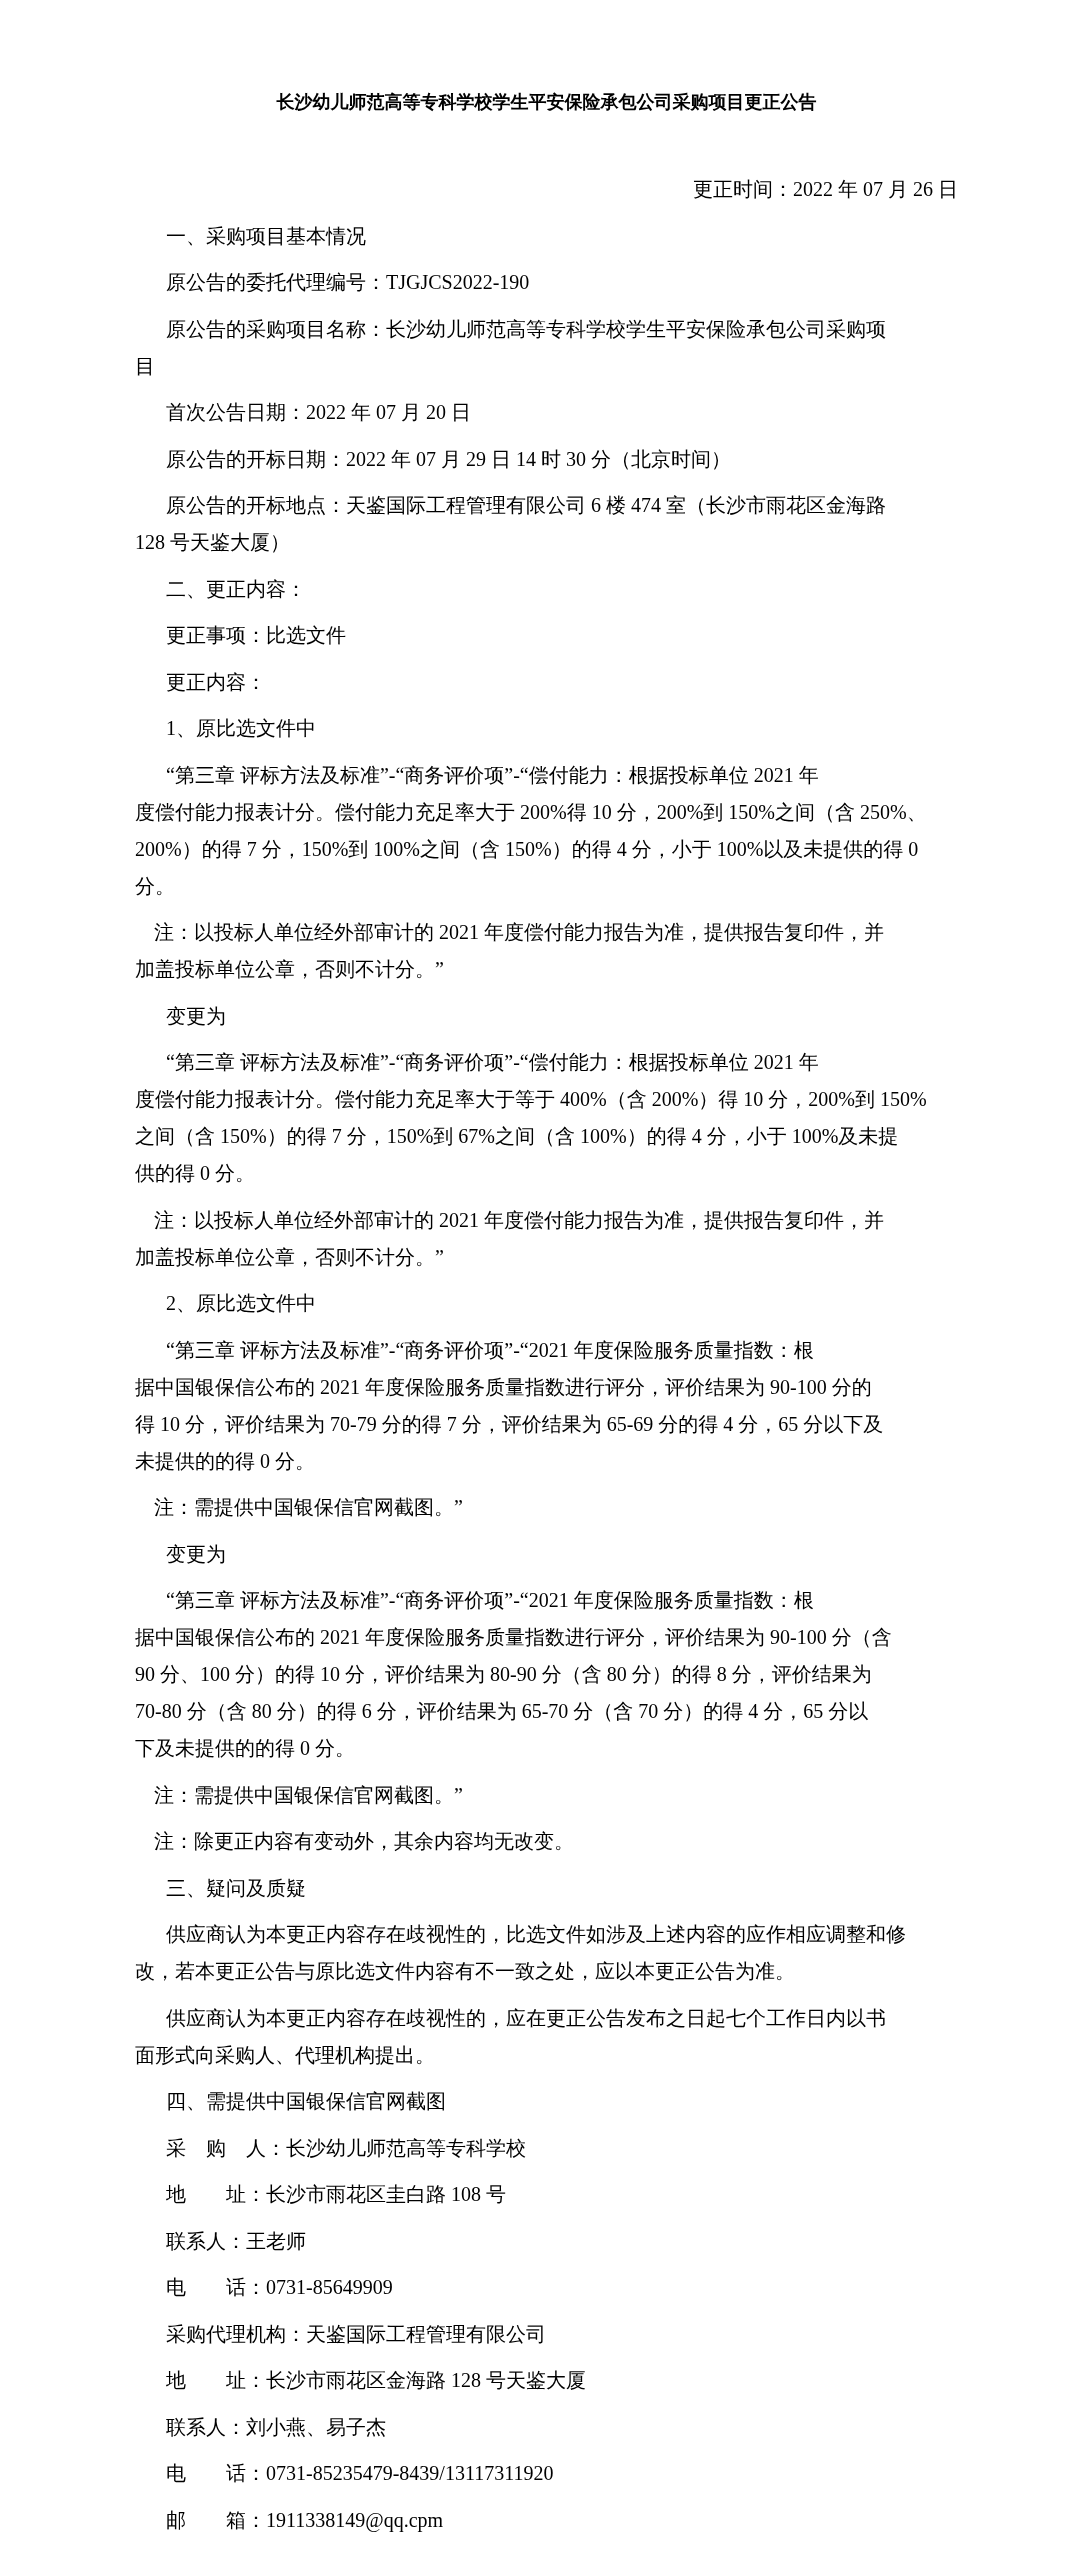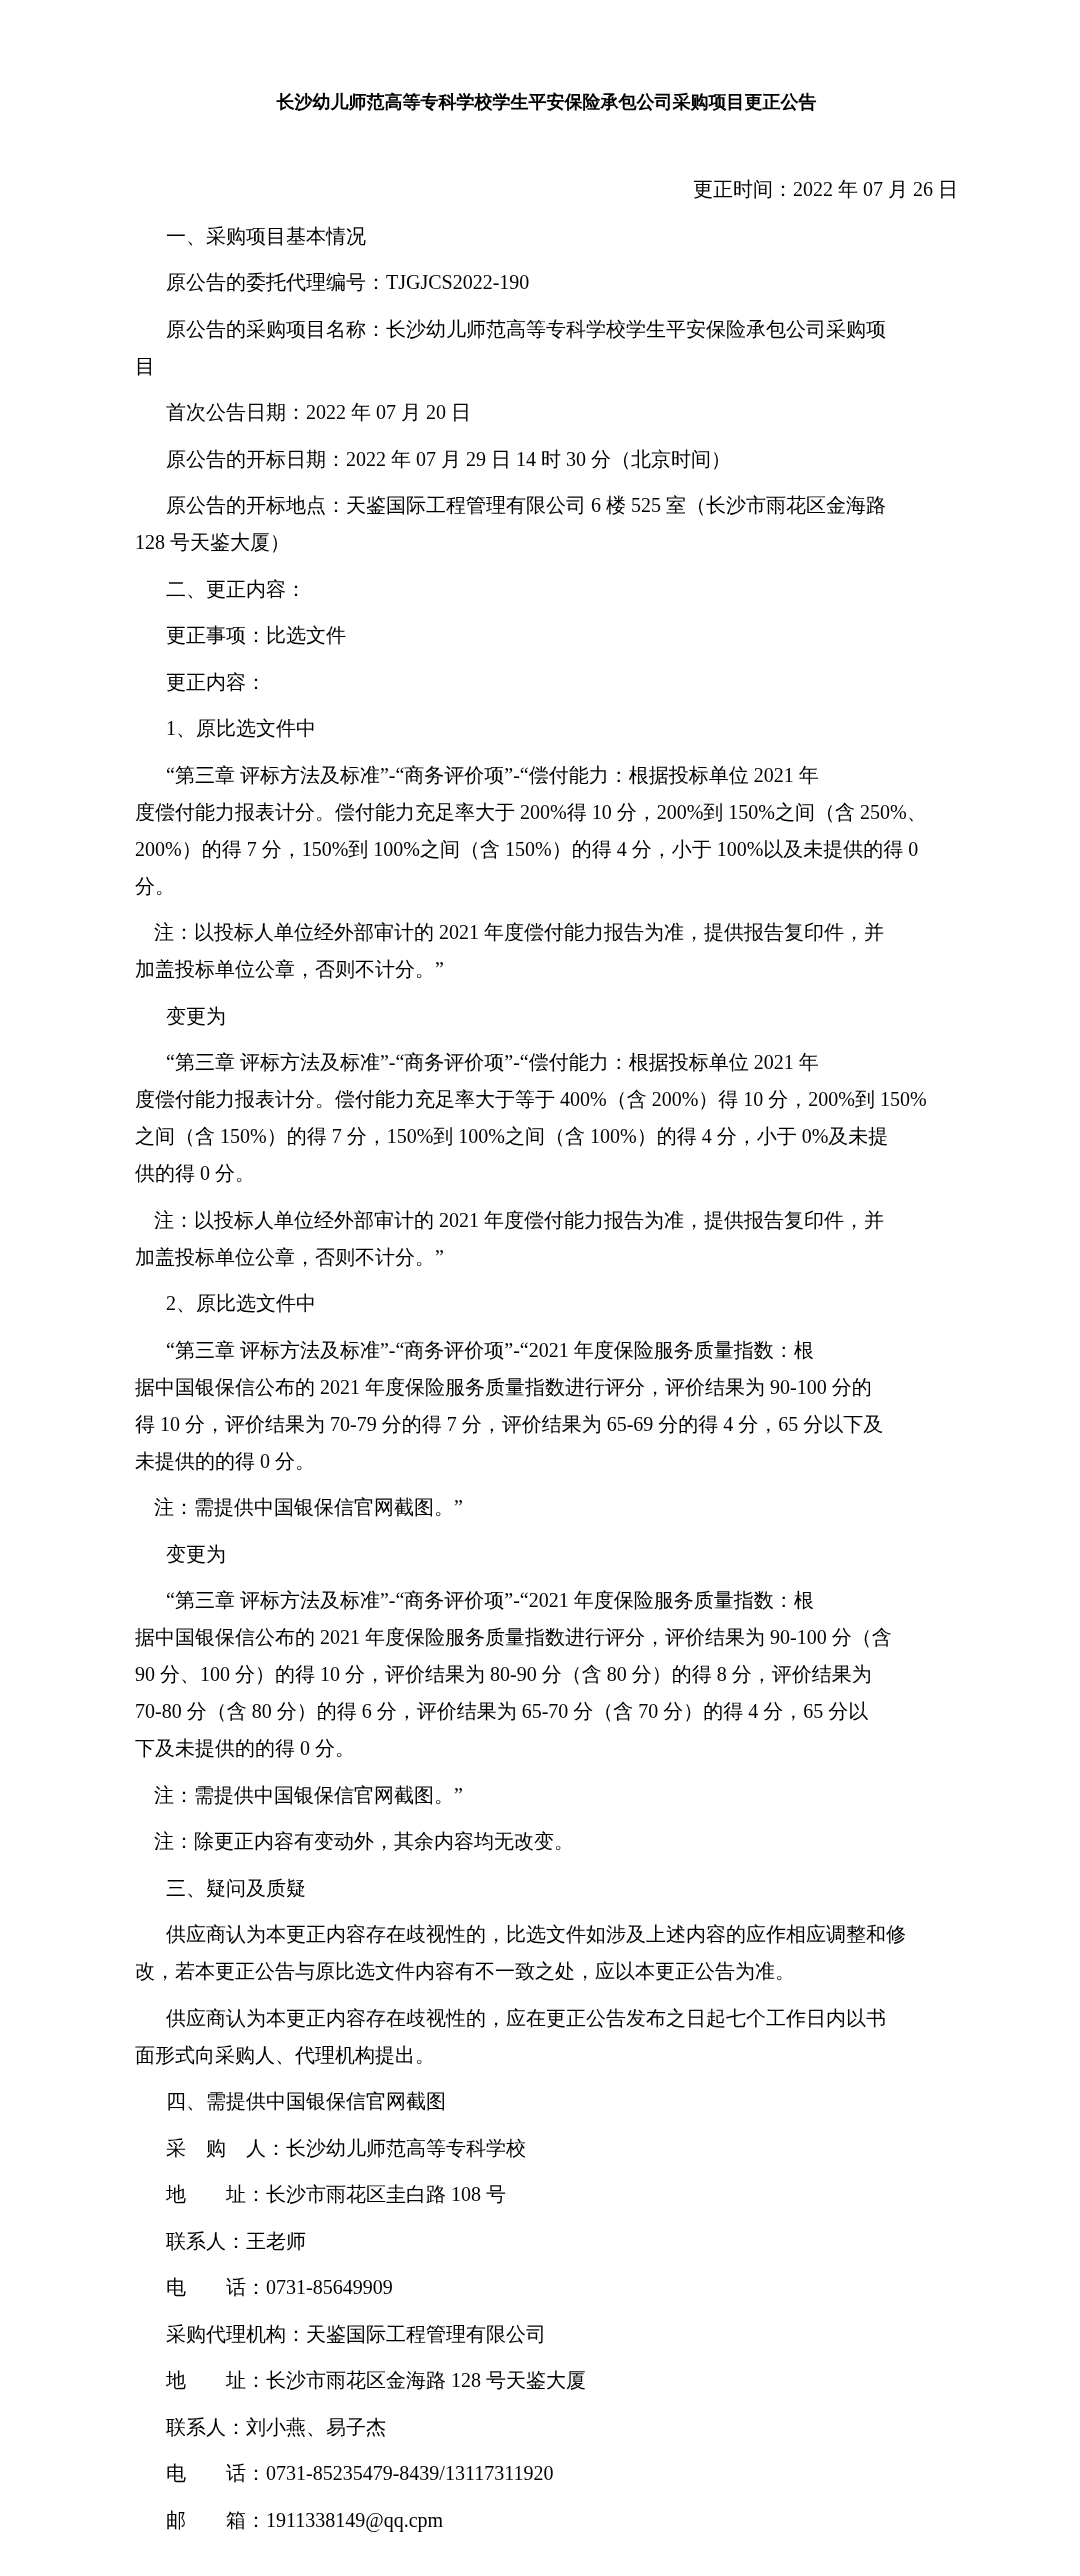--- a/index.html
+++ b/index.html
@@ -60,21 +60,21 @@
     <div class="ln fi">原公告的采购项目名称：长沙幼儿师范高等专科学校学生平安保险承包公司采购项</div>
     <div class="ln">目</div>
   </div>
   <div class="para">
     <div class="ln fi">首次公告日期：2022 年 07 月 20 日</div>
   </div>
   <div class="para">
     <div class="ln fi">原公告的开标日期：2022 年 07 月 29 日 14 时 30 分（北京时间）</div>
   </div>
   <div class="para">
-    <div class="ln fi">原公告的开标地点：天鉴国际工程管理有限公司 6 楼 525 室（长沙市雨花区金海路</div>
+    <div class="ln fi">原公告的开标地点：天鉴国际工程管理有限公司 6 楼 474 室（长沙市雨花区金海路</div>
     <div class="ln">128 号天鉴大厦）</div>
   </div>
 
   <div class="para">
     <div class="ln fi b">二、更正内容：</div>
   </div>
   <div class="para">
     <div class="ln fi">更正事项：比选文件</div>
   </div>
   <div class="para">
@@ -93,21 +93,21 @@
   <div class="para">
     <div class="ln fn">注：以投标人单位经外部审计的 2021 年度偿付能力报告为准，提供报告复印件，并</div>
     <div class="ln">加盖投标单位公章，否则不计分。”</div>
   </div>
   <div class="para">
     <div class="ln fi b">变更为</div>
   </div>
   <div class="para">
     <div class="ln fi">“第三章 评标方法及标准”-“商务评价项”-“偿付能力：根据投标单位 2021 年</div>
     <div class="ln">度偿付能力报表计分。偿付能力充足率大于等于 400%（含 200%）得 10 分，200%到 150%</div>
-    <div class="ln">之间（含 150%）的得 7 分，150%到 100%之间（含 100%）的得 4 分，小于 0%及未提</div>
+    <div class="ln">之间（含 150%）的得 7 分，150%到 67%之间（含 100%）的得 4 分，小于 100%及未提</div>
     <div class="ln">供的得 0 分。</div>
   </div>
   <div class="para">
     <div class="ln fn">注：以投标人单位经外部审计的 2021 年度偿付能力报告为准，提供报告复印件，并</div>
     <div class="ln">加盖投标单位公章，否则不计分。”</div>
   </div>
 
   <div class="para">
     <div class="ln fi b">2、原比选文件中</div>
   </div>

